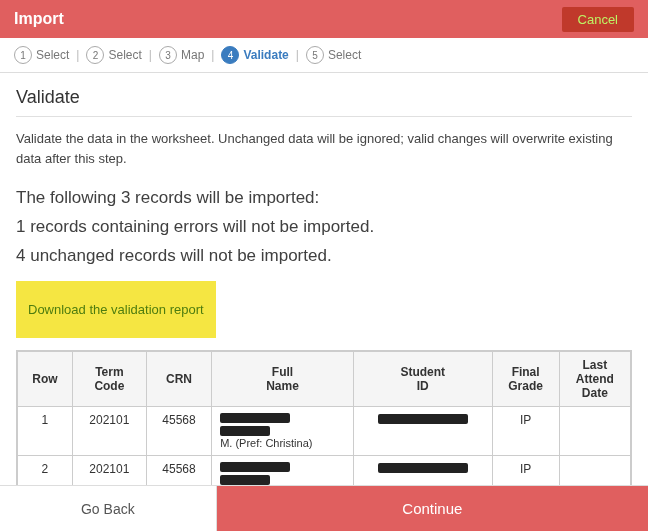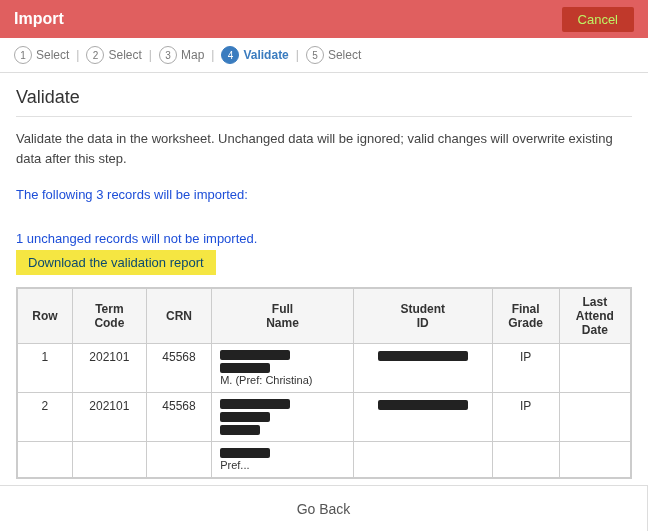--- a/index.html
+++ b/index.html
@@ -95,30 +95,31 @@
       padding-bottom: 8px;
       margin-bottom: 12px;
     }
     .description {
       font-size: 13px;
       color: #444;
       margin-bottom: 16px;
       line-height: 1.5;
     }
     .summary {
-      font-size: 13px;
-      color: #1d4ed8;
+      font-size: 17px;
+      color: #404040;
+      margin-bottom: 10px;
       line-height: 1.7;
     }
     .download-btn {
       background: #f5e642;
       border: none;
-      padding: 5px 12px;
+      padding: 21px 12px;
       font-size: 13px;
-      color: #0c4a6e;
+      color: #4d7c0f;
       cursor: pointer;
       margin-bottom: 12px;
       display: inline-block;
     }
     .table-container {
       overflow-x: auto;
       border: 1px solid #ccc;
       margin-bottom: 0;
     }
     table {
@@ -222,22 +223,22 @@
       <div class="step-circle">5</div>
       <span class="step-label">Select</span>
     </div>
   </div>
 
   <div class="content">
     <div class="section-title">Validate</div>
     <div class="description">Validate the data in the worksheet. Unchanged data will be ignored; valid changes will overwrite existing data after this step.</div>
     <div class="summary">
       <span>The following 3 records will be imported:</span><br>
-      <br>
-      <span>1 unchanged records will not be imported.</span>
+      <span>1 records containing errors will not be imported.</span><br>
+      <span>4 unchanged records will not be imported.</span>
     </div>
     <button class="download-btn">Download the validation report</button>
 
     <div class="table-container">
       <table>
         <thead>
           <tr>
             <th>Row</th>
             <th>Term<br>Code</th>
             <th>CRN</th>
@@ -299,14 +300,15 @@
             <td></td>
             <td></td>
           </tr>
         </tbody>
       </table>
     </div>
   </div>
 
   <div class="footer">
     <button class="go-back-btn">Go Back</button>
+    <button class="continue-btn">Continue</button>
   </div>
 </div>
 
 </body></html>

